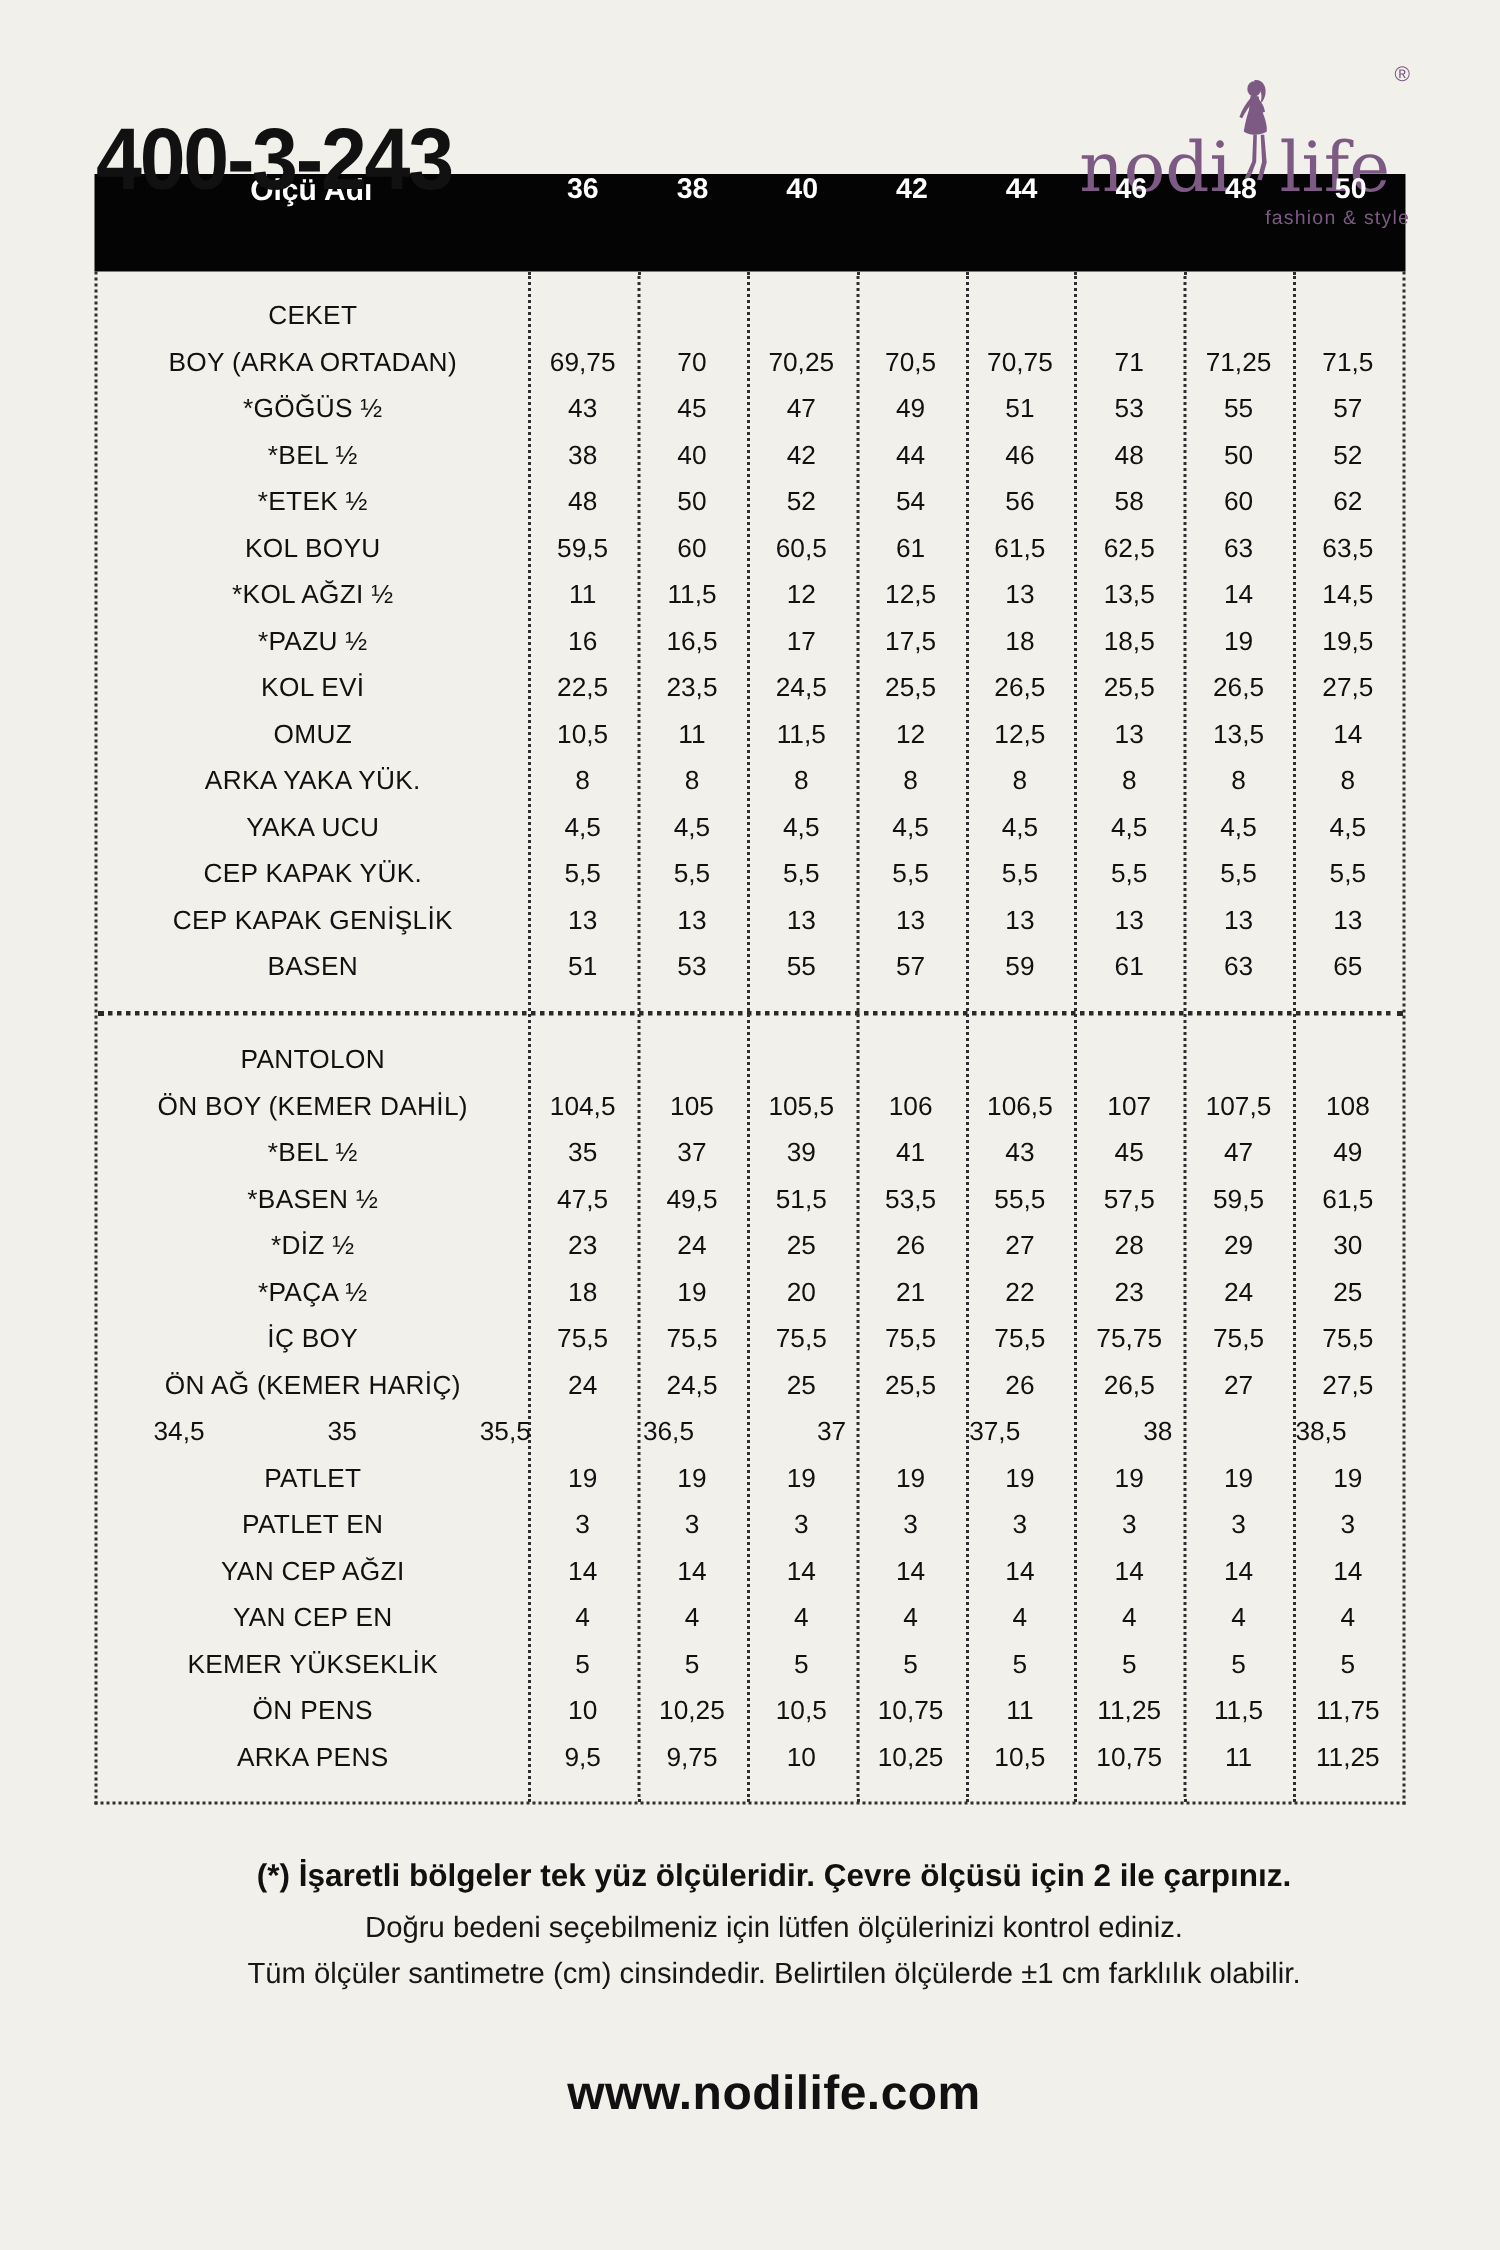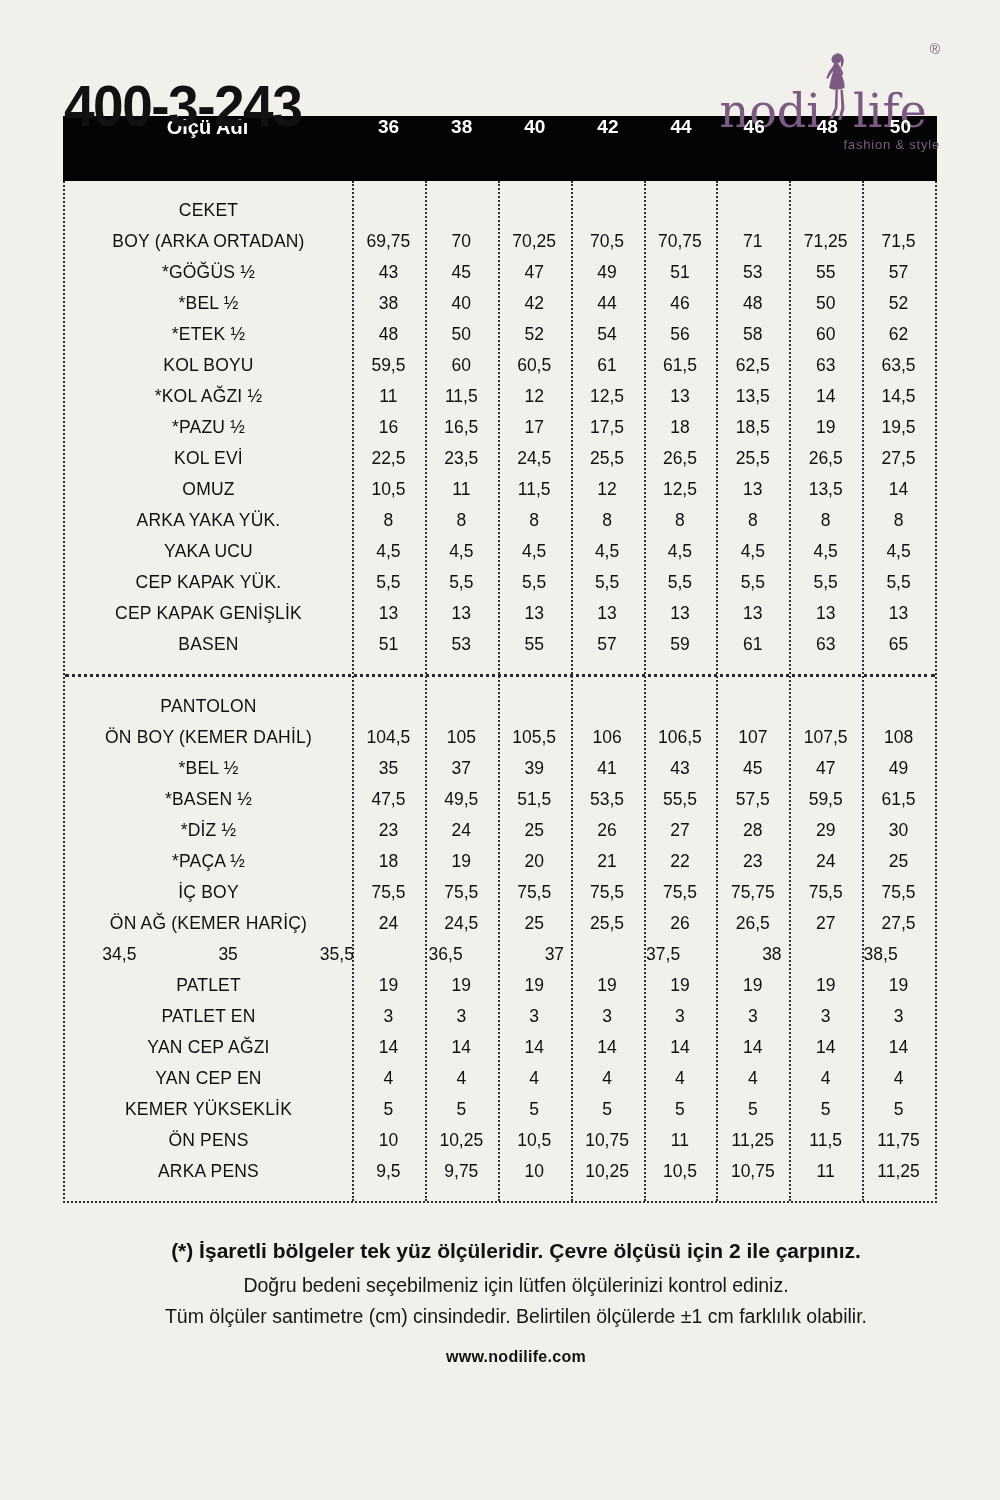--- a/index.html
+++ b/index.html
@@ -51,21 +51,21 @@
   .trow { display:flex; height:31px; align-items:center; position:relative; }
   .cell { box-sizing:border-box; }
   .label-cell { width:287px; text-align:center; font-weight:400; font-size:17.5px; letter-spacing:0.2px; }
   .value-cell { flex:1; text-align:center; font-size:17.5px; }
   .section-divider { border-top:3px dotted #2a2a2a; margin:14px 0; }
 
   
   .notes { text-align:center; margin-top:36px;padding-left:32px; }
   .note-bold { font-size:21px; font-weight:700; margin:0 0 11px; }
   .note { font-size:19.5px; margin:0 0 8px; color:#161616; }
-  .website { font-size:16px; font-weight:700; margin-top:20px; letter-spacing:0.3px; text-align:center; }
+  .website { font-size:32px; font-weight:700; margin-top:49px; letter-spacing:0.3px; text-align:center; }
 </style>
 </head>
 <body>
 
 <div class="page">
 
   <header class="top">
     <div class="product-code">400-3-243</div>
     <div class="brand">
       <div class="brand-row">

